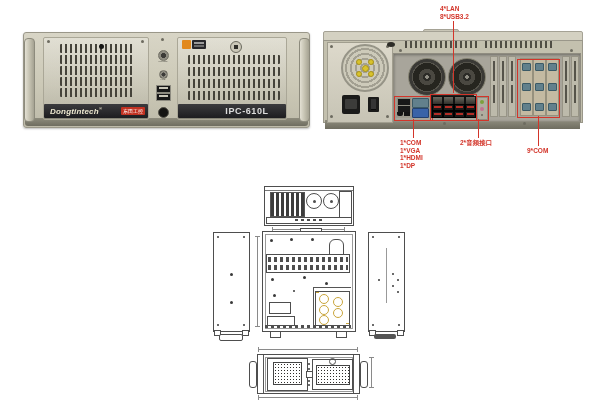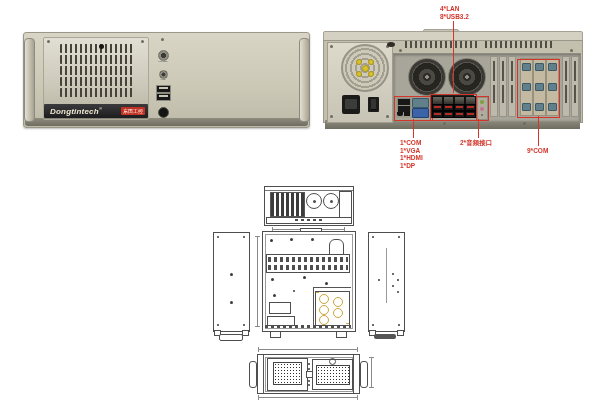--- a/index.html
+++ b/index.html
@@ -91,20 +91,35 @@
       <div class="abs micro" style="left:4px;top:41px;width:16px;text-align:center;">HDD</div>
       <div class="abs usb-port" style="left:5px;top:48px;width:13px;height:6px;">
           <div class="usb-tongue"></div>
         </div>
       <div class="abs usb-port" style="left:5px;top:56px;width:13px;height:6px;">
           <div class="usb-tongue"></div>
         </div>
       <div class="abs" style="left:7px;top:70px;width:9px;height:9px;border-radius:50%;background:#141412;border:1px solid #55534a;"></div>
     </div>
 
+    <div class="abs door" style="left:154px;top:5px;width:108px;height:81px;">
+      <div class="abs" style="left:4px;top:2px;width:9px;height:9px;background:#e2891d;border-radius:1px;"></div>
+      <div class="abs" style="left:14px;top:2px;width:14px;height:9px;background:#26262a;border-radius:1px;">
+        <div style="height:2px;margin:2px 2px 0 2px;background:#9a9a9a;"></div>
+        <div style="height:2px;margin:1px 2px 0 2px;background:#6a6a6a;"></div>
+      </div>
+      <div class="abs keylock" style="left:52px;top:3px;width:10px;height:10px;"></div>
+      <div class="abs vent-row" style="left:10px;top:17px;width:92px;height:9px;"></div>
+      <div class="abs vent-row" style="left:10px;top:29px;width:92px;height:9px;"></div>
+      <div class="abs vent-row" style="left:10px;top:41px;width:92px;height:9px;"></div>
+      <div class="abs vent-row" style="left:10px;top:53px;width:92px;height:9px;"></div>
+      <div class="abs strip" style="left:0;top:66px;width:108px;height:14px;justify-content:center;">
+        <span class="model-txt" style="padding-left:30px;">IPC-610L</span>
+      </div>
+    </div>
   </div>
 
   <div class="abs" style="left:323px;top:31px;width:260px;height:99px;">
     <div class="abs" style="left:100px;top:-2px;width:34px;height:5px;background:#c9c6b7;border:1px solid #a5a295;border-radius:2px;"></div>
     <div class="abs lip" style="left:0;top:0;width:258px;height:8px;"></div>
     <div class="abs case-rear" style="left:0;top:9px;width:258px;height:81px;"></div>
     <div class="abs bottom-band" style="left:2px;top:89px;width:255px;height:9px;"></div>
 
     <div class="abs psu" style="left:4px;top:11px;width:64px;height:79px;">
       <div class="abs psu-fan" style="left:13px;top:1px;width:44px;height:44px;">

